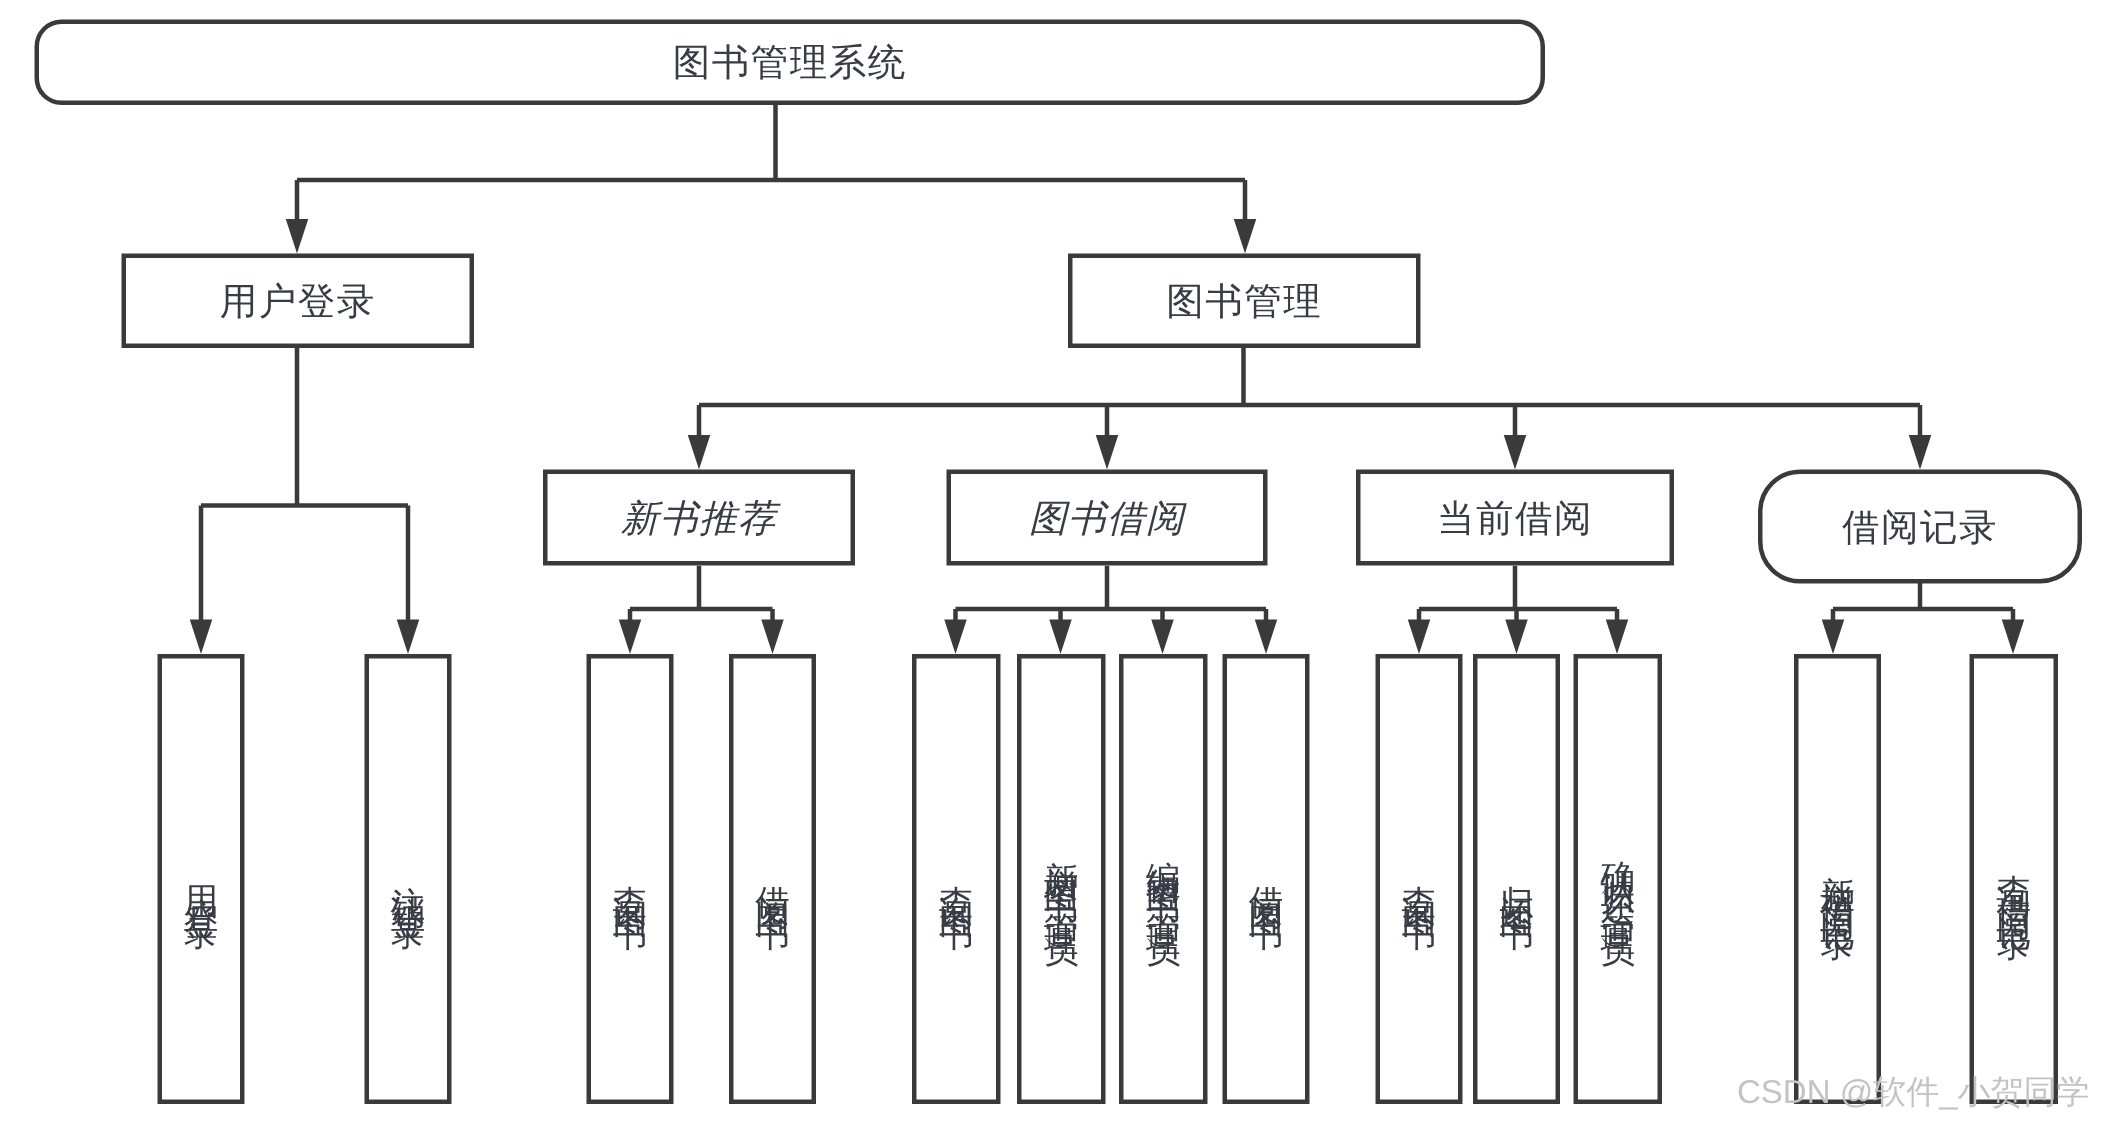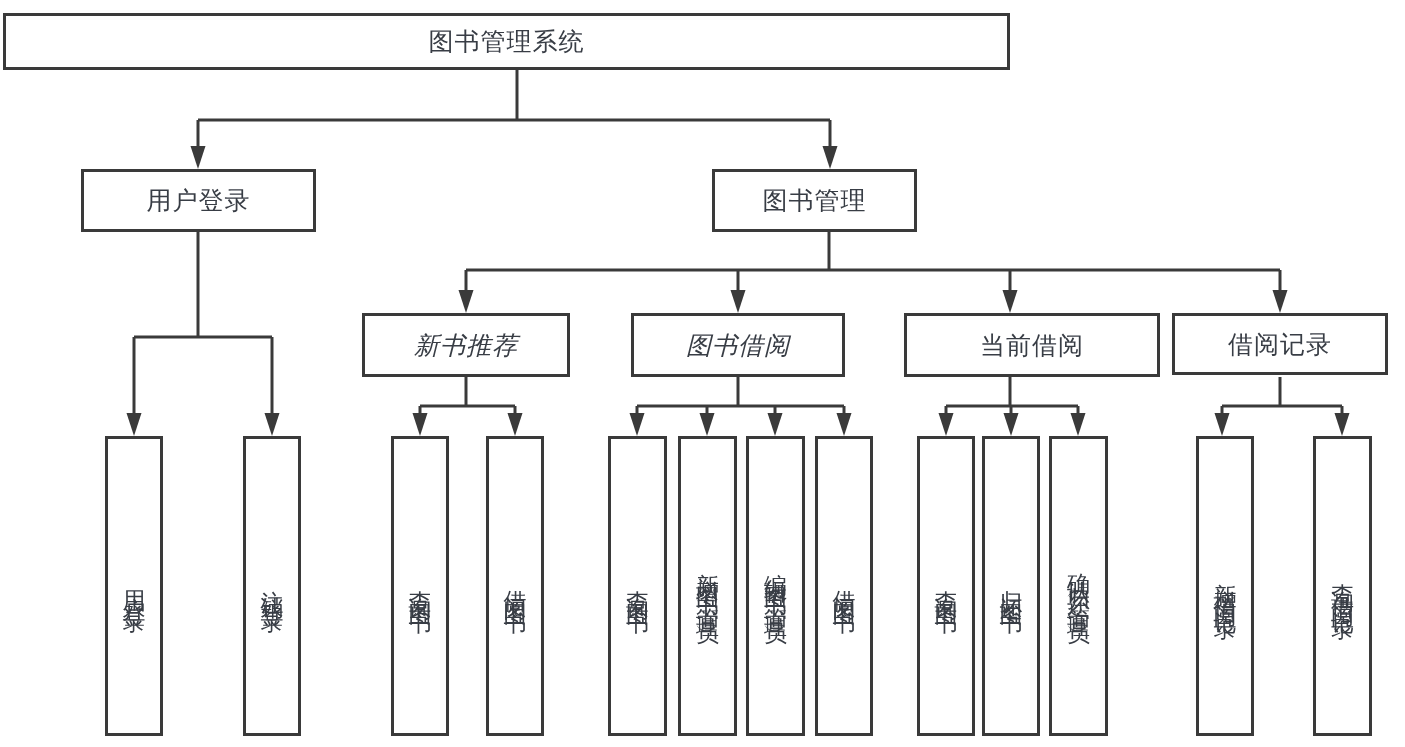--- a/index.html
+++ b/index.html
@@ -121,42 +121,43 @@
       <polygon points="767.5,413 782.5,413 775,436"></polygon>
       <polygon points="836.5,413 851.5,413 844,436"></polygon>
       <polygon points="938.5,413 953.5,413 946,436"></polygon>
       <polygon points="1003.5,413 1018.5,413 1011,436"></polygon>
       <polygon points="1070.5,413 1085.5,413 1078,436"></polygon>
       <polygon points="1214.5,413 1229.5,413 1222,436"></polygon>
       <polygon points="1334.5,413 1349.5,413 1342,436"></polygon>
     </g>
   </svg>
 
-  <div class="node node-h" style="left:3px; top:13px; width:1007px; height:57px;">图书管理系统</div>
+  <div class="node node-h" style="left:23px; top:13px; width:1007px; height:57px;border-radius:18px;">图书管理系统</div>
 
   <div class="node node-h" style="left:81px; top:169px; width:235px; height:63px;">用户登录</div>
-  <div class="node node-h" style="left:712px; top:169px; width:205px; height:63px;">图书管理</div>
+  <div class="node node-h" style="left:712px; top:169px; width:235px; height:63px;">图书管理</div>
 
   <div class="node node-h" style="left:362px; top:313px; width:208px; height:64px;font-style:italic;">新书推荐</div>
   <div class="node node-h" style="left:631px; top:313px; width:214px; height:64px;font-style:italic;">图书借阅</div>
-  <div class="node node-h" style="left:904px; top:313px; width:256px; height:64px;">当前借阅</div>
-  <div class="node node-h" style="left:1172px; top:313px; width:216px; height:62px;">借阅记录</div>
+  <div class="node node-h" style="left:904px; top:313px; width:212px; height:64px;">当前借阅</div>
+  <div class="node node-h" style="left:1172px; top:313px; width:216px; height:76px;border-radius:28px;">借阅记录</div>
 
   <div class="node node-v" style="left:105px; top:436px; width:58px; height:300px;">用户登录</div>
   <div class="node node-v" style="left:243px; top:436px; width:58px; height:300px;">注销登录</div>
 
   <div class="node node-v" style="left:391px; top:436px; width:58px; height:300px;">查询图书</div>
   <div class="node node-v" style="left:486px; top:436px; width:58px; height:300px;">借阅图书</div>
 
   <div class="node node-v" style="left:608px; top:436px; width:59px; height:300px;">查询图书</div>
   <div class="node node-v" style="left:678px; top:436px; width:59px; height:300px;">新增图书（管理员）</div>
   <div class="node node-v" style="left:746px; top:436px; width:59px; height:300px;">编辑图书（管理员）</div>
   <div class="node node-v" style="left:815px; top:436px; width:58px; height:300px;">借阅图书</div>
 
   <div class="node node-v" style="left:917px; top:436px; width:58px; height:300px;">查询图书</div>
   <div class="node node-v" style="left:982px; top:436px; width:58px; height:300px;">归还图书</div>
   <div class="node node-v" style="left:1049px; top:436px; width:59px; height:300px;">确认归还（管理员）</div>
 
   <div class="node node-v" style="left:1196px; top:436px; width:58px; height:300px;">新增借阅记录</div>
   <div class="node node-v" style="left:1313px; top:436px; width:59px; height:300px;">查询借阅记录</div>
 
+  <div class="watermark">CSDN @软件_小贺同学</div>
 
 </div>
 
 </body></html>

